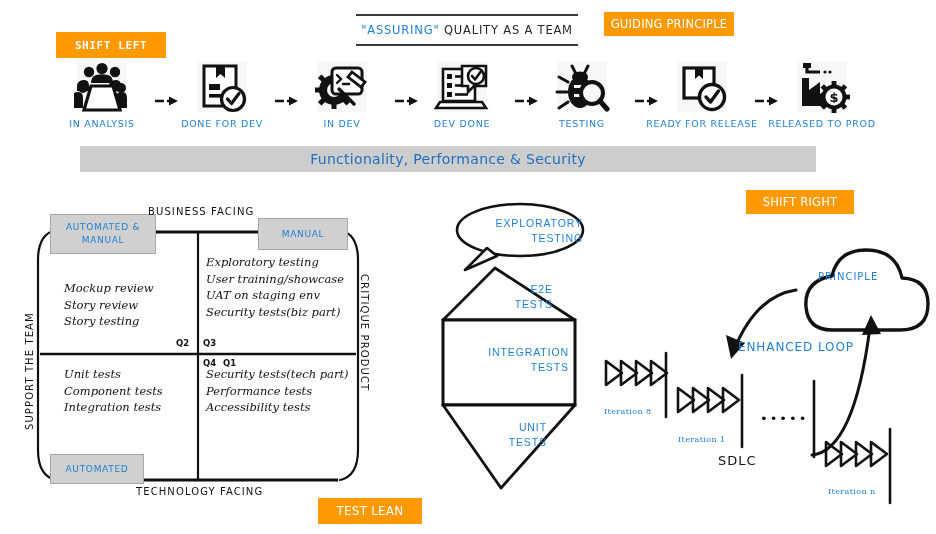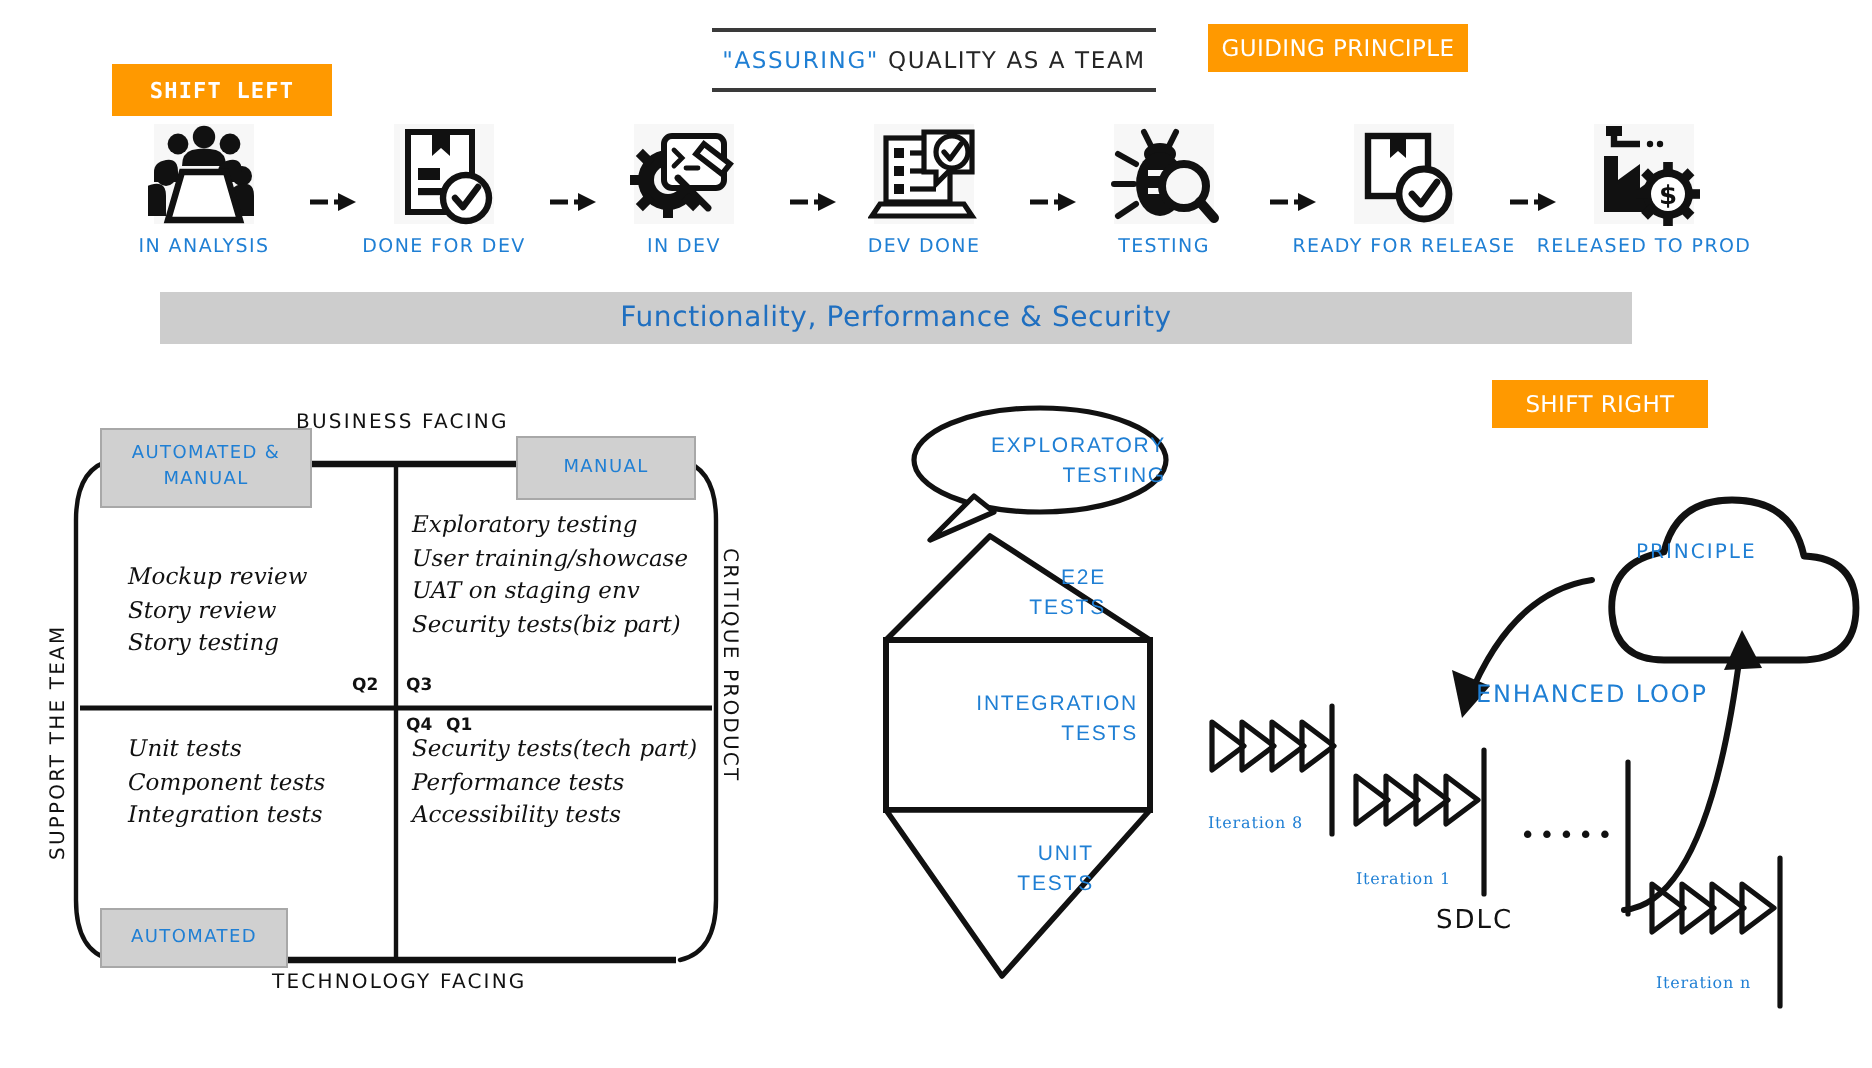--- a/index.html
+++ b/index.html
@@ -325,20 +325,21 @@
       <div>Performance tests</div>
       <div>Accessibility tests</div>
     </div>
 
     <div class="qlab" style="left:158px;top:136px;">Q2</div>
     <div class="qlab" style="left:185px;top:136px;">Q3</div>
     <div class="qlab" style="left:176px;top:156px;padding-left:29px;">Q1</div>
     <div class="qlab" style="left:185px;top:156px;">Q4</div>
   </div>
 
+  <div class="badge sans" style="left:318px;top:498px;width:104px;height:26px;font-size:12px;">TEST LEAN</div>
 
   <div id="pyr">
     <svg width="200" height="310" viewBox="0 0 200 310" style="position:absolute;left:0;top:0;">
 
       <ellipse cx="105" cy="30" rx="63" ry="26" fill="#fff" stroke="#111" stroke-width="2.6"></ellipse>
       <path d="M72 48 L50 70 L82 56 Z" fill="#fff" stroke="#111" stroke-width="2.6" stroke-linejoin="round"></path>
 
       <path d="M80 68 L28 120 L160 120 Z" fill="#fff" stroke="#111" stroke-width="2.8" stroke-linejoin="round"></path>
 
       <rect x="28" y="120" width="132" height="85" fill="#fff" stroke="#111" stroke-width="3"></rect>

